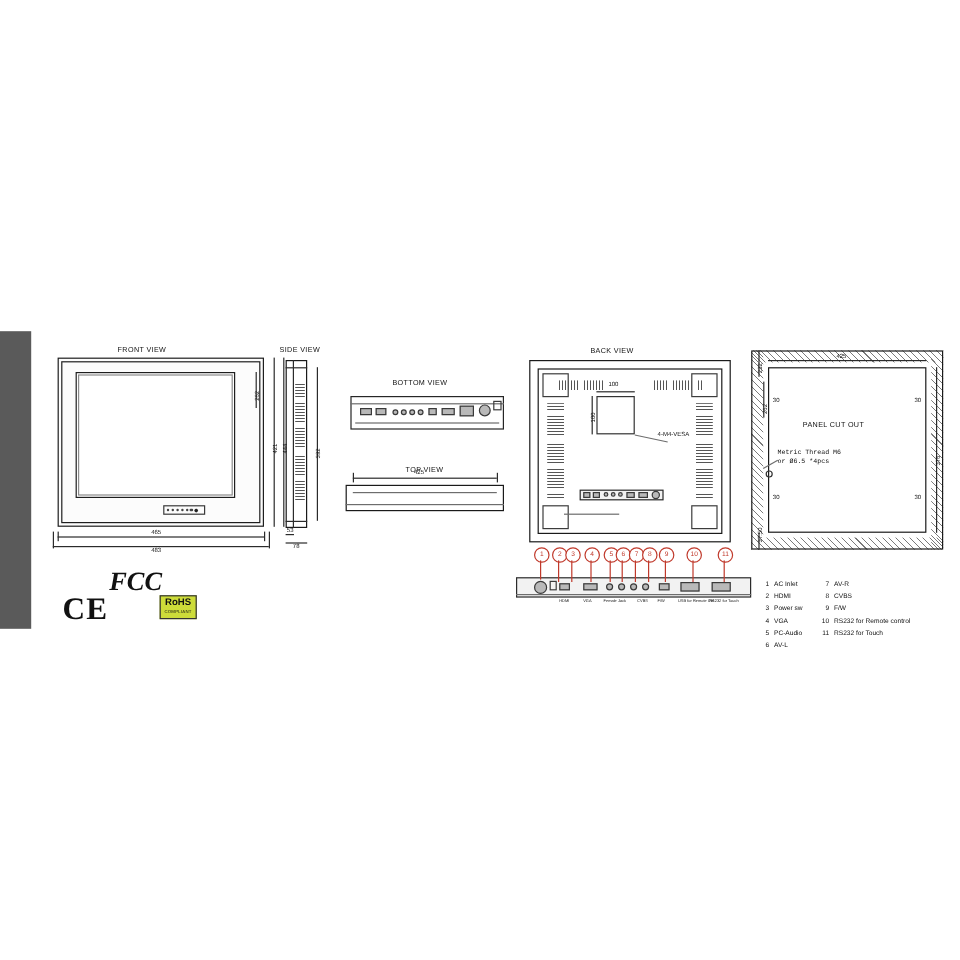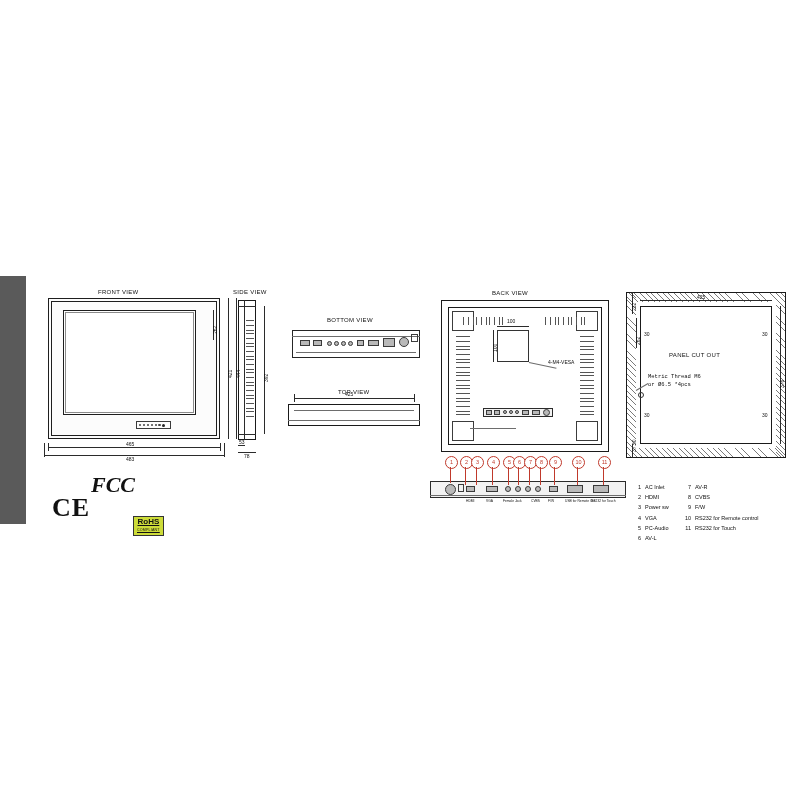--- a/index.html
+++ b/index.html
@@ -441,18 +441,18 @@
     </tr>
     <tr>
       <td class="num">11</td>
       <td>RS232 for Touch</td>
     </tr>
   </tbody>
     </table>
 
   <div class="cert ce" style="left:52px; top:493px;">CE</div>
   <div class="cert fcc" style="left:91px; top:472px;">FCC</div>
-  <div class="cert rohs" style="left:133px; top:516px;text-decoration:underline;">
+  <div class="cert rohs" style="left:133px; top:496px;">
     <span>RoHS</span>
     <small>COMPLIANT</small>
   </div>
 
 </div>
 
 </body></html>

